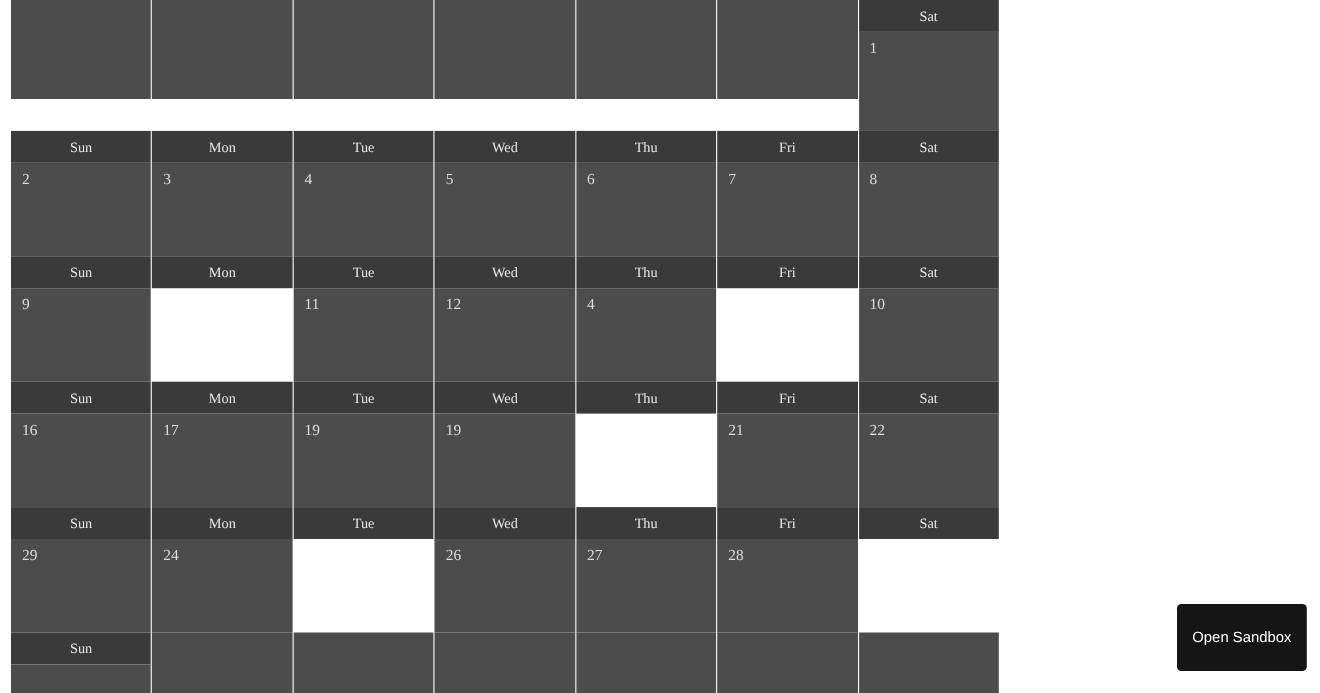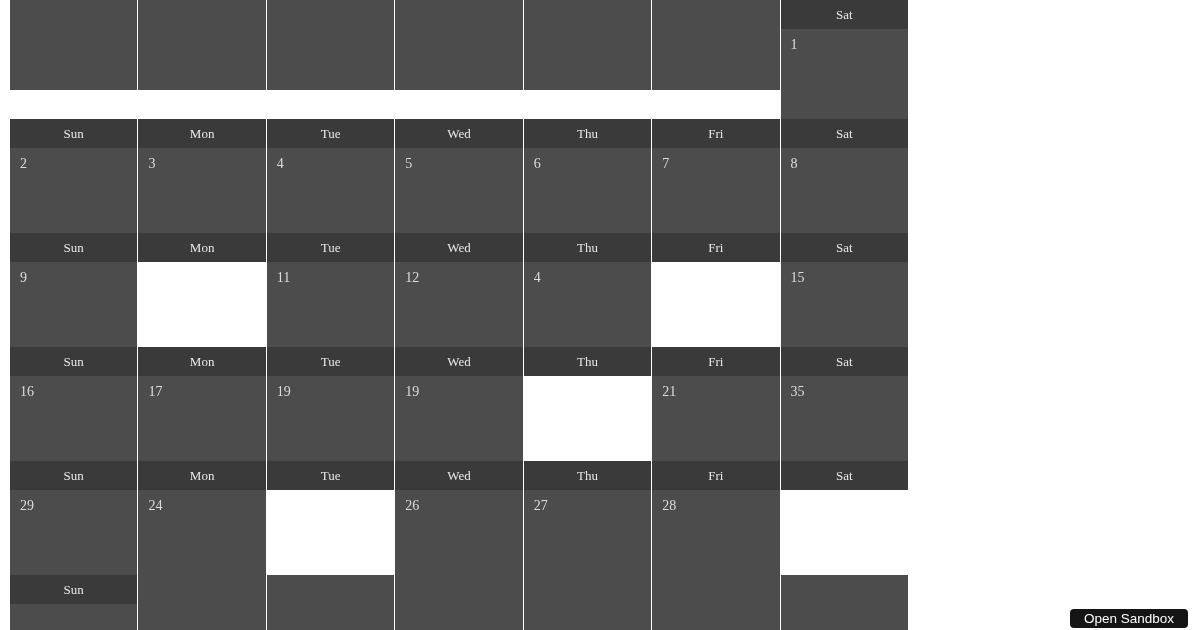--- a/index.html
+++ b/index.html
@@ -33,27 +33,27 @@
     background: #4c4c4c;
     height: 85px;
     color: #ddd;
     font-size: 14px;
     padding: 8px 10px;
   }
   .week0-body { height: 90px; }
   .open-sandbox {
     position: absolute;
     right: 12px;
-    bottom: 2px;
+    bottom: 20px;
     background: #151515;
     color: #fff;
     border: none;
     border-radius: 4px;
     font-size: 13.5px;
-    padding: 2px 14px;
+    padding: 23px 14px;
     cursor: pointer;
   }
 </style>
 </head>
 <body>
 
 <div class="calendar-container" id="calendar">
     <div class="week">
       <div class="day-cell">
         <div class="day-body week0-body"></div>
@@ -126,21 +126,21 @@
       </div>
       <div class="day-cell">
         <div class="day-header">Thu</div>
         <div class="day-body">4</div>
       </div>
       <div class="day-cell">
         <div class="day-header">Fri</div>
       </div>
       <div class="day-cell">
         <div class="day-header">Sat</div>
-        <div class="day-body">15</div>
+        <div class="day-body">10</div>
       </div>
     </div>
     <div class="week">
       <div class="day-cell">
         <div class="day-header">Sun</div>
         <div class="day-body">16</div>
       </div>
       <div class="day-cell">
         <div class="day-header">Mon</div>
         <div class="day-body">17</div>
@@ -155,21 +155,21 @@
       </div>
       <div class="day-cell">
         <div class="day-header">Thu</div>
       </div>
       <div class="day-cell">
         <div class="day-header">Fri</div>
         <div class="day-body">21</div>
       </div>
       <div class="day-cell">
         <div class="day-header">Sat</div>
-        <div class="day-body">35</div>
+        <div class="day-body">22</div>
       </div>
     </div>
     <div class="week">
       <div class="day-cell">
         <div class="day-header">Sun</div>
         <div class="day-body">29</div>
       </div>
       <div class="day-cell">
         <div class="day-header">Mon</div>
         <div class="day-body">24</div>

